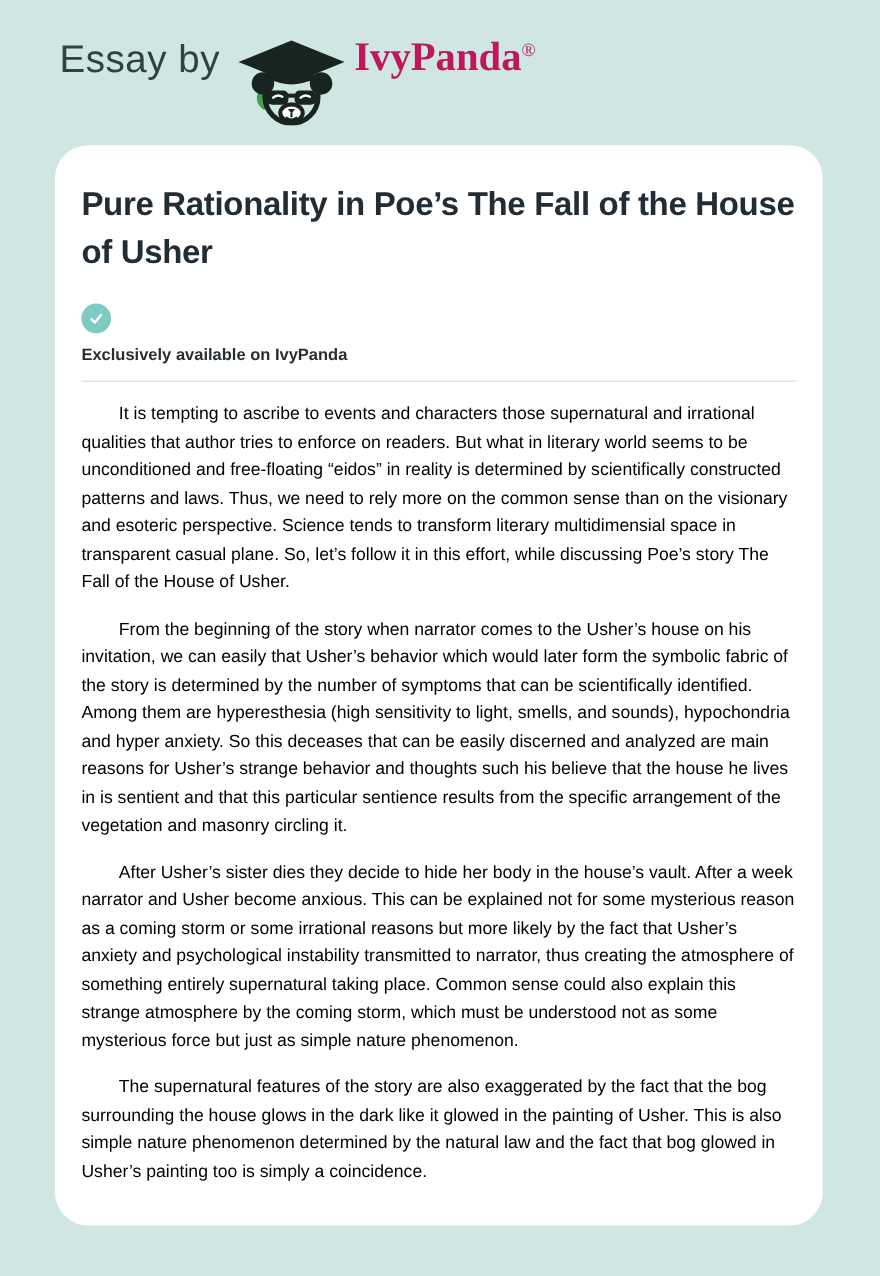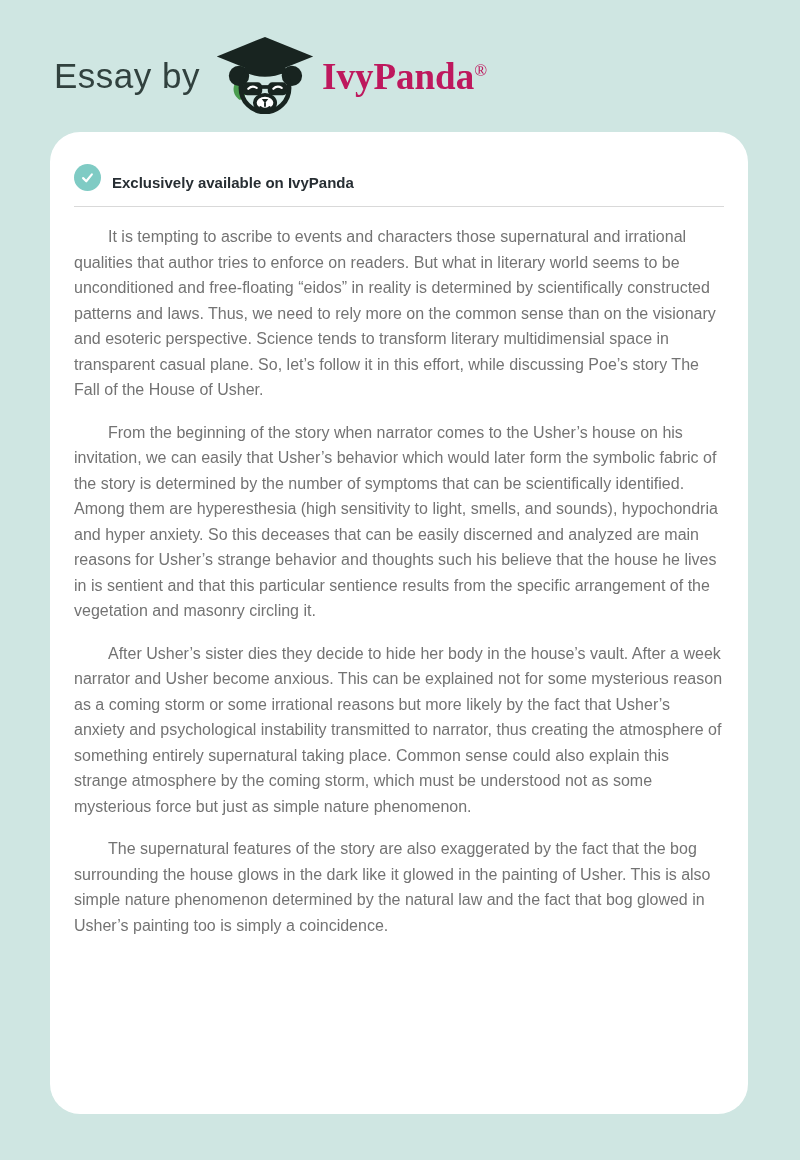--- a/index.html
+++ b/index.html
@@ -3,21 +3,21 @@
 <meta charset="utf-8">
 <style>
   * { margin: 0; padding: 0; box-sizing: border-box; }
   html, body { width: 800px; height: 1160px; overflow: hidden; }
   body {
     background: #cfe6e2;
     font-family: "Liberation Sans", "DejaVu Sans", sans-serif;
   }
   .header {
     display: flex;
-    align-items: center;
+    align-items: flex-start;
     padding: 34px 0 0 54px;
     height: 118px;
   }
   .essay-by {
     font-size: 35px;
     color: #31413e;
     letter-spacing: 0.5px;
     margin-right: 14px;
   }
   .logo { width: 102px; height: 80px; flex: 0 0 auto; }
@@ -46,23 +46,24 @@
     font-size: 30px;
     line-height: 44px;
     font-weight: 700;
     color: #212c34;
     letter-spacing: -0.3px;
     margin-bottom: 24px;
     max-width: 650px;
   }
   .badge-row {
     display: flex;
-    align-items: flex-end;
+    align-items: flex-start;
     gap: 11px;
     margin-bottom: 15px;
+    flex-direction: column;
   }
   .badge-circle {
     width: 27px; height: 27px;
     border-radius: 50%;
     background: #7fcbc4;
     display: flex;
     align-items: center;
     justify-content: center;
     flex: 0 0 auto;
   }
@@ -72,21 +73,21 @@
     color: #272e33;
   }
   .divider {
     border: none;
     border-top: 1px solid #d9d9d9;
     margin: 0 0 4px 0;
   }
   .essay-body p {
     font-size: 16px;
     line-height: 25.5px;
-    color: #737373;
+    color: #000000;
     text-indent: 34px;
     margin-top: 17px;
     max-width: 650px;
   }
 </style>
 </head>
 <body>
 
 <div class="header">
   <span class="essay-by">Essay by</span>
@@ -114,20 +115,21 @@
 
       <ellipse cx="55" cy="73" rx="11" ry="8.5" fill="#ffffff" stroke="#182420" stroke-width="4"></ellipse>
       <path d="M51.5 69 h7 l-3.5 4.5 Z" fill="#182420"></path>
       <path d="M55 73.5 v3 M50 77.5 q5 4 10 0" stroke="#182420" stroke-width="2" fill="none" stroke-linecap="round"></path>
     </svg>
   </span>
   <span class="brand"><span>IvyPanda</span><sup>®</sup></span>
 </div>
 
 <div class="card">
+  <h1 class="title">Pure Rationality in Poe’s The Fall of the House of Usher</h1>
 
   <div class="badge-row">
     <span class="badge-circle">
       <svg width="15" height="15" viewBox="0 0 24 24">
         <polyline points="5,13 10,18 19,7" fill="none" stroke="#ffffff" stroke-width="3.4" stroke-linecap="round" stroke-linejoin="round"></polyline>
       </svg>
     </span>
     <span class="badge-label">Exclusively available on IvyPanda</span>
   </div>
 

